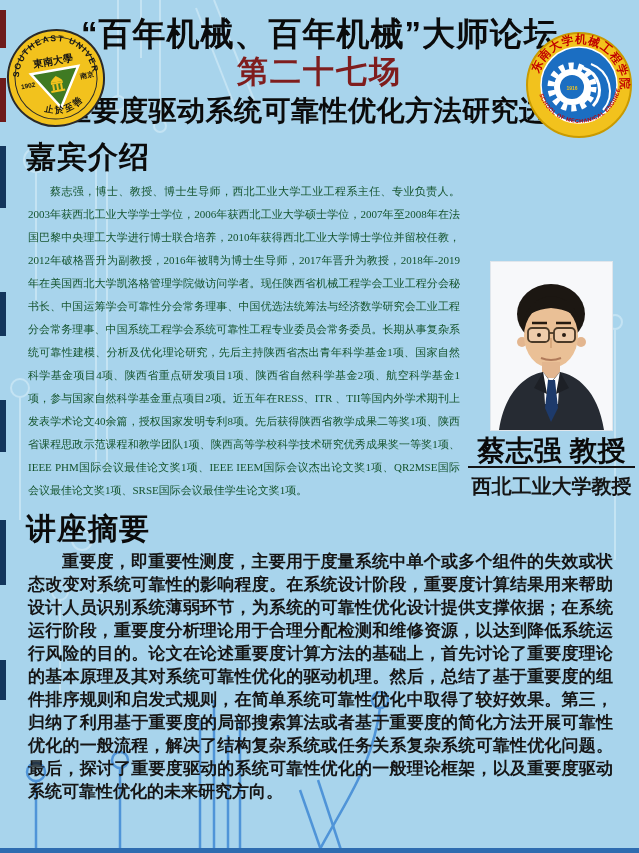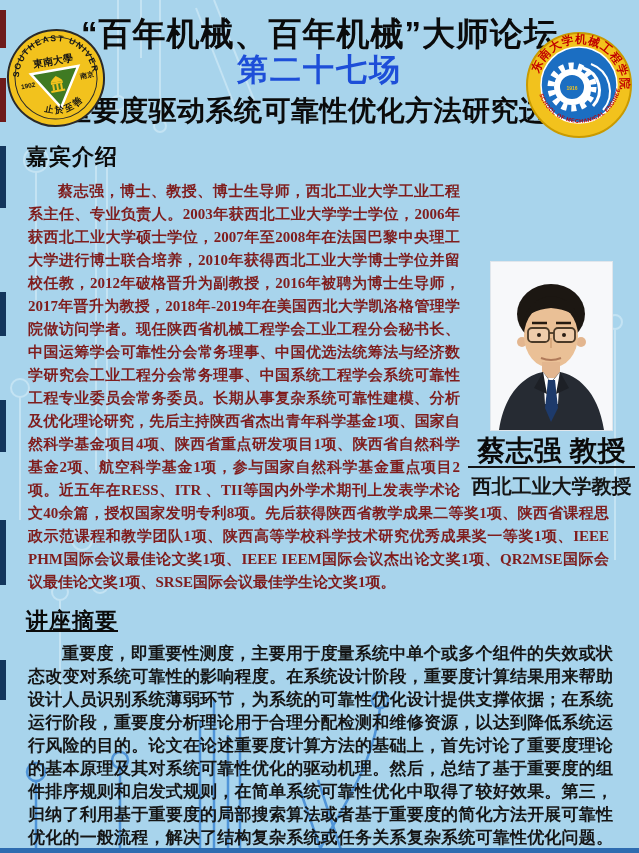--- a/index.html
+++ b/index.html
@@ -12,48 +12,48 @@
   .circuit-bg{position:absolute;inset:0;z-index:0;}
   .content{position:relative;z-index:1;}
 
   
   .header{padding-top:14px;text-align:center;}
   .title-line1{
     font-family:"Liberation Sans","DejaVu Sans",sans-serif;
     font-weight:bold;font-size:33px;line-height:40px;letter-spacing:1px;color:#0b0b0b;
   }
   .title-line2{
-    font-family:Liberation Mono, monospace;
-    font-weight:bold;font-size:31px;line-height:36px;letter-spacing:2px;color:#1d4ed8;
+    font-family:Liberation Serif, serif;
+    font-weight:bold;font-size:31px;line-height:36px;letter-spacing:2px;color:#7f1d1d;
   }
   .subtitle{
     font-family:"Liberation Sans","DejaVu Sans",sans-serif;
     font-weight:bold;font-size:28px;line-height:34px;letter-spacing:.5px;color:#0b0b0b;margin-top:4px;
   }
   .logo{position:absolute;}
   .logo-left{left:6px;top:26px;transform:rotate(-10deg);}
   .logo-right{right:6px;top:30px;}
 
   
   .sec-heading{
     font-family:"Liberation Sans","DejaVu Sans",sans-serif;
-    font-weight:bold;font-size:22px;line-height:34px;color:#0b0b0b;
+    font-weight:bold;font-size:30px;line-height:34px;color:#0b0b0b;
     margin:12px 0 0 26px;letter-spacing:1px;
   }
 
   
   .para{
     margin:6px 26px 0 28px;
     font-size:17px;line-height:23px;font-weight:600;
     text-align:justify;text-indent:2em;color:#151515;
   }
   .guest-body{margin:6px 4px 0 28px;}
   .guest-para{
-    font-size:15px;line-height:23px;font-weight:700;
-    text-align:justify;text-indent:2em;color:#7f1d1d;margin:0 26px 0 0;
+    font-size:11px;line-height:23px;font-weight:400;
+    text-align:justify;text-indent:2em;color:#14532d;margin:0 26px 0 0;
   }
 
   
   .photo-box{
     float:right;width:167px;height:310px;box-sizing:border-box;
     padding-top:82px;text-align:center;margin-left:8px;
   }
   .portrait{display:block;margin:0 auto;background:#f7f8fa;box-shadow:0 0 0 1px #e0e6ec;}
   .cap-name{
     font-family:"Liberation Sans","DejaVu Sans",sans-serif;
@@ -205,19 +205,19 @@
           <path d="M57,118 L64,118 L67,146 L60,160 L54,146 Z" fill="#1d3a6b"></path>
           <path d="M52,110 L43,126 L56,132 Z M69,110 L78,126 L65,132 Z" fill="#1d2026"></path>
         </svg>
         <div class="cap-name">蔡志强 教授</div>
         <hr class="cap-rule">
         <div class="cap-affil">西北工业大学教授</div>
       </div>
       <p class="guest-para">蔡志强，博士、教授、博士生导师，西北工业大学工业工程系主任、专业负责人。2003年获西北工业大学学士学位，2006年获西北工业大学硕士学位，2007年至2008年在法国巴黎中央理工大学进行博士联合培养，2010年获得西北工业大学博士学位并留校任教，2012年破格晋升为副教授，2016年被聘为博士生导师，2017年晋升为教授，2018年-2019年在美国西北大学凯洛格管理学院做访问学者。现任陕西省机械工程学会工业工程分会秘书长、中国运筹学会可靠性分会常务理事、中国优选法统筹法与经济数学研究会工业工程分会常务理事、中国系统工程学会系统可靠性工程专业委员会常务委员。长期从事复杂系统可靠性建模、分析及优化理论研究，先后主持陕西省杰出青年科学基金1项、国家自然科学基金项目4项、陕西省重点研发项目1项、陕西省自然科学基金2项、航空科学基金1项，参与国家自然科学基金重点项目2项。近五年在RESS、ITR 、TII等国内外学术期刊上发表学术论文40余篇，授权国家发明专利8项。先后获得陕西省教学成果二等奖1项、陕西省课程思政示范课程和教学团队1项、陕西高等学校科学技术研究优秀成果奖一等奖1项、IEEE PHM国际会议最佳论文奖1项、IEEE IEEM国际会议杰出论文奖1项、QR2MSE国际会议最佳论文奖1项、SRSE国际会议最佳学生论文奖1项。</p>
     </div>
 
-    <div class="sec-heading" style="margin-top:10px;text-decoration:underline;">讲座摘要</div>
+    <div class="sec-heading" style="margin-top:10px;">讲座摘要</div>
     <p class="para" style="margin-top:4px;">重要度，即重要性测度，主要用于度量系统中单个或多个组件的失效或状态改变对系统可靠性的影响程度。在系统设计阶段，重要度计算结果用来帮助设计人员识别系统薄弱环节，为系统的可靠性优化设计提供支撑依据；在系统运行阶段，重要度分析理论用于合理分配检测和维修资源，以达到降低系统运行风险的目的。论文在论述重要度计算方法的基础上，首先讨论了重要度理论的基本原理及其对系统可靠性优化的驱动机理。然后，总结了基于重要度的组件排序规则和启发式规则，在简单系统可靠性优化中取得了较好效果。第三，归纳了利用基于重要度的局部搜索算法或者基于重要度的简化方法开展可靠性优化的一般流程，解决了结构复杂系统或任务关系复杂系统可靠性优化问题。最后，探讨了重要度驱动的系统可靠性优化的一般理论框架，以及重要度驱动系统可靠性优化的未来研究方向。</p>
 
   </div>
 
   <div class="bottom-strip"></div>
 </div>
 
 </body></html>

